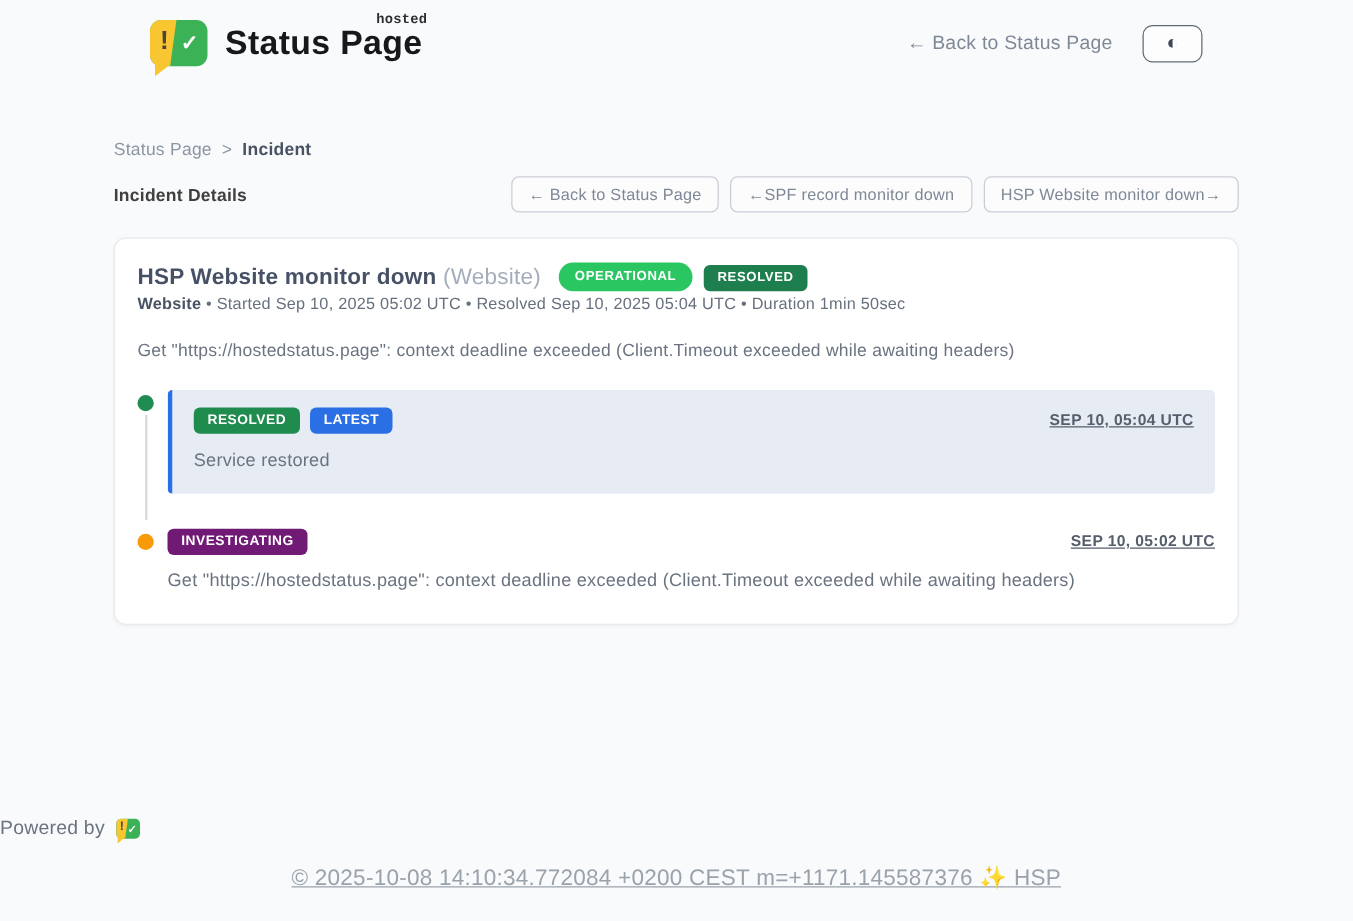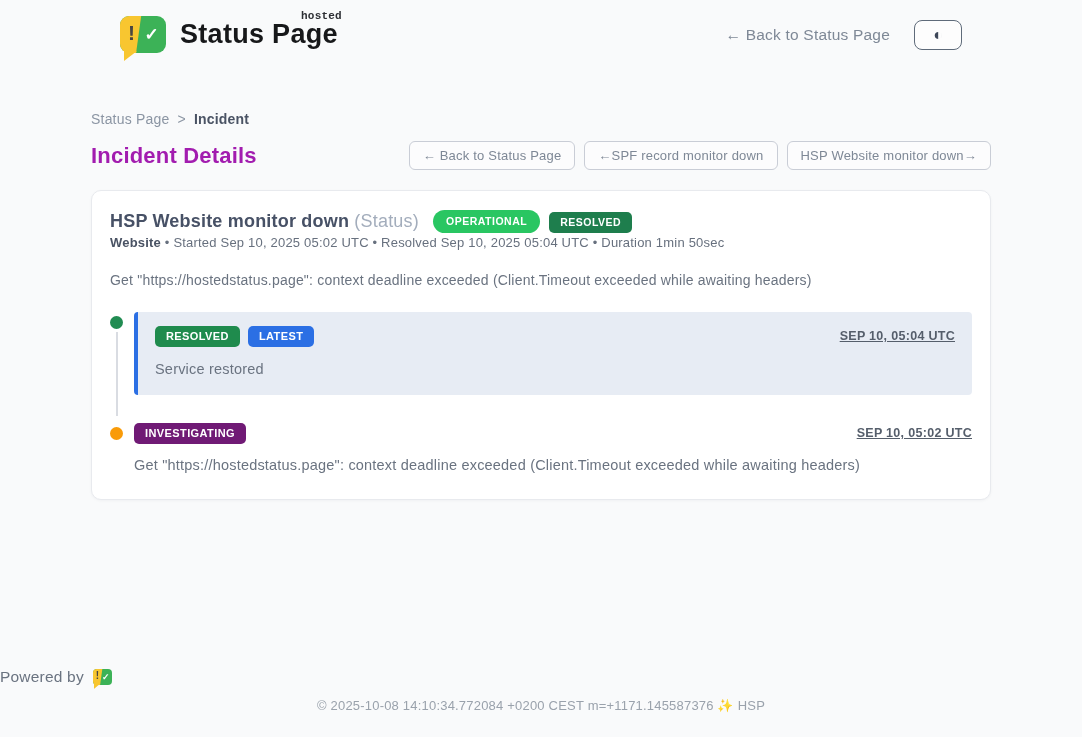--- a/index.html
+++ b/index.html
@@ -49,21 +49,21 @@
     background:#fdfdfd; display:flex; align-items:center; justify-content:center;
     cursor:pointer; font-size:16px; color:#3d4758; line-height:1;
   }
 
   
   .main { width:900px; margin:0 auto; flex:0 0 auto; }
   .breadcrumb { margin-top:44px; font-size:14px; color:#8b95a3; display:flex; gap:8px; align-items:center; }
   .breadcrumb .crumb-root { cursor:pointer; }
   .breadcrumb .crumb-current { color:#4a5364; font-weight:700; }
   .title-row { display:flex; align-items:center; justify-content:space-between; margin-top:14px; }
-  .page-title { font-size:22px; font-weight:700; color:#a21caf; letter-spacing:0.2px; }
+  .page-title { font-size:14px; font-weight:700; color:#404040; letter-spacing:0.2px; }
   .nav-btns { display:flex; gap:9px; }
   .nav-btn {
     font-family:"Liberation Sans", sans-serif;
     font-size:13px; color:#7e8896; background:#fcfcfd;
     border:1px solid #c9cdd6; border-radius:6px; padding:6px 13px; cursor:pointer;
     letter-spacing:0.2px; white-space:nowrap;
   }
 
   
   .card {
@@ -119,21 +119,21 @@
 
   
   .footer { margin-top:auto; text-align:center; padding-bottom:24px; }
   .powered { display:flex; align-items:center; gap:9px; font-size:15.5px; color:#6a7380; cursor:pointer; }
   .logo-mini { position:relative; width:19px; height:16px; flex:0 0 auto; }
   .logo-mini .logo-bubble { border-radius:4px; }
   .logo-mini .logo-bubble::before { clip-path:polygon(0 0, 50% 0, 38% 100%, 0 100%); }
   .logo-mini .logo-excl { left:3px; top:1px; font-size:10px; }
   .logo-mini .logo-check { font-size:9px; }
   .logo-mini .logo-tail { left:1px; bottom:-4px; width:6px; height:5px; }
-  .copyright { margin-top:12px; font-size:13px; color:#9aa2ac; }
+  .copyright { margin-top:19px; font-size:18px; color:#9aa2ac;text-decoration:underline; }
   .sparkle { color:#f4c437; }
 </style>
 </head>
 <body>
 
 <div class="header">
   <div class="logo-wrap">
     <div class="logo-mark">
       <div class="logo-bubble">
         <span class="logo-excl">!</span>
@@ -169,21 +169,21 @@
       <button class="nav-btn">←SPF record monitor down</button>
       <button class="nav-btn">HSP Website monitor down→</button>
     </div>
   </div>
 
   <div class="card">
 
     <div class="card-title-row">
       <h2 class="incident-title">
         <span>HSP Website monitor down</span>
-        <span class="incident-component">(Status)</span>
+        <span class="incident-component">(Website)</span>
       </h2>
       <div class="badges">
         <span class="badge pill bg-operational">OPERATIONAL</span>
         <span class="badge bg-resolved-dark">RESOLVED</span>
       </div>
     </div>
 
     <div class="meta">
       <span class="meta-component">Website</span><span> • Started Sep 10, 2025 05:02 UTC • Resolved Sep 10, 2025 05:04 UTC • Duration 1min 50sec</span>
     </div>

